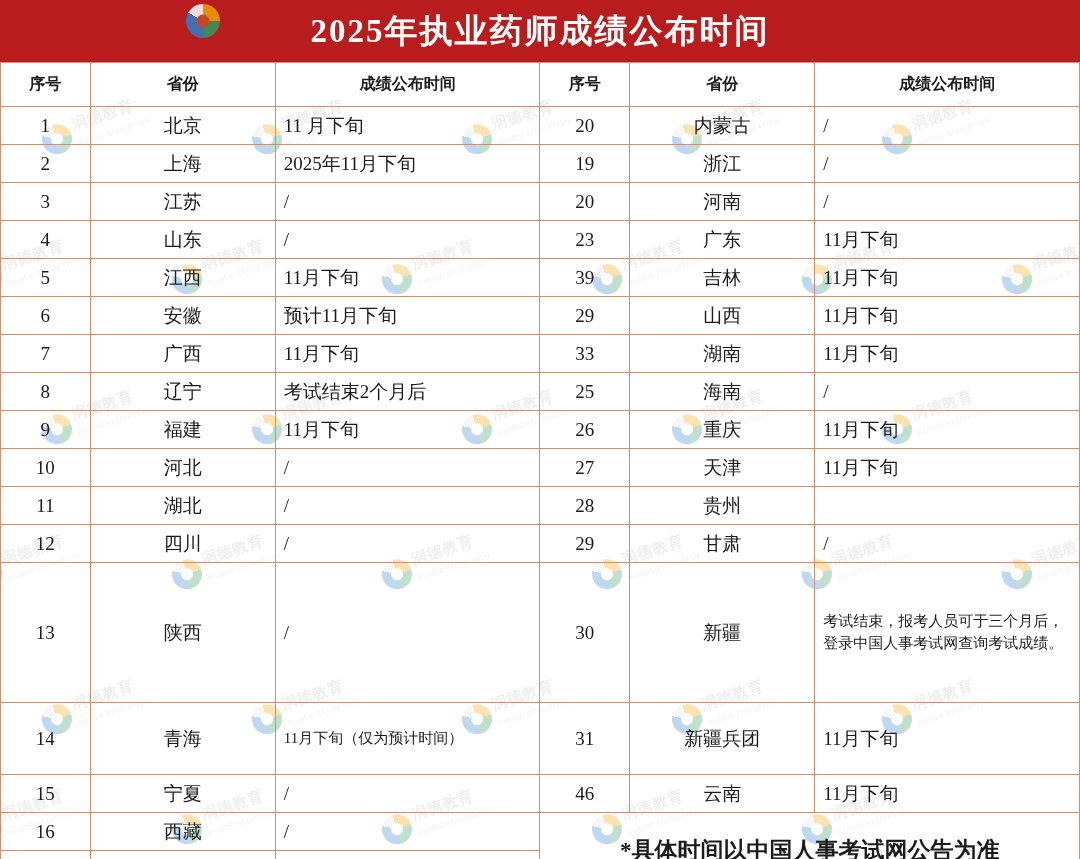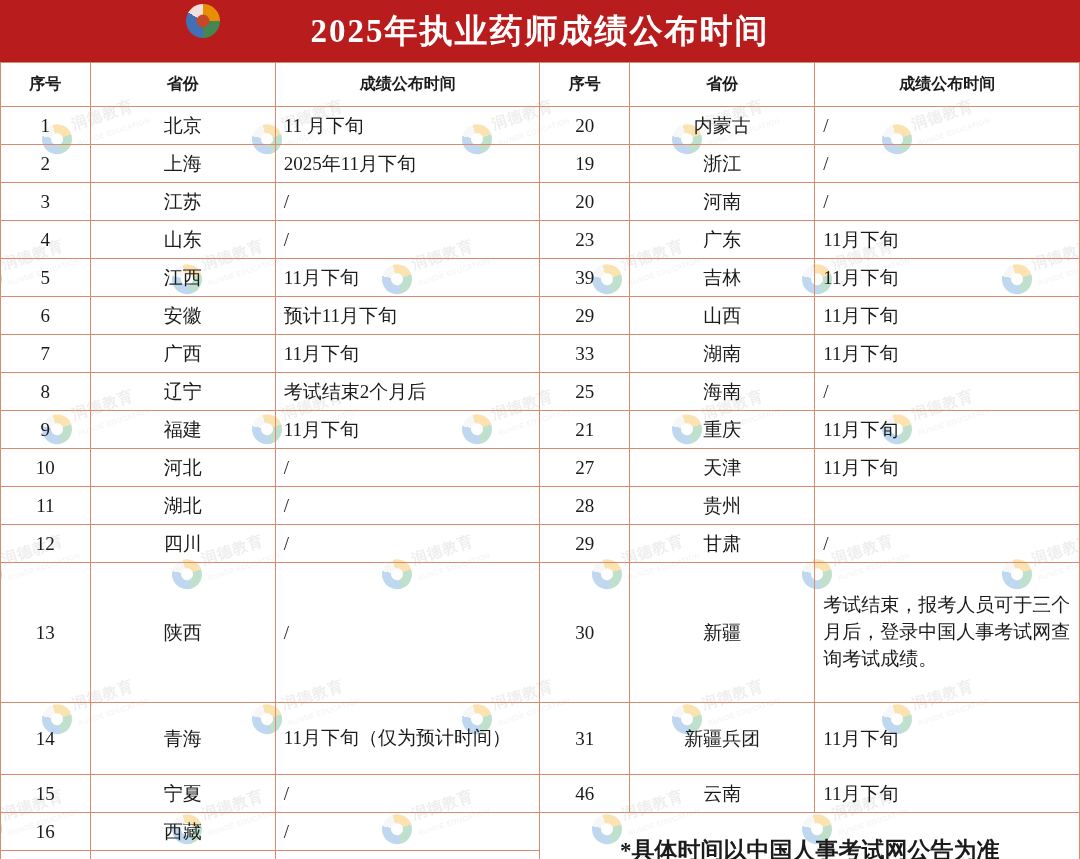--- a/index.html
+++ b/index.html
@@ -139,21 +139,21 @@
     padding: 2px 0;
   }
   td.date {
     text-align: left;
     padding-left: 8px;
   }
   td.multiline {
     text-align: left;
     padding: 6px 8px;
     line-height: 1.42;
-    font-size: 19px;
+    font-size: 15px;
   }
   td.note {
     color: #e8171f;
     font-size: 23px;
     font-weight: 700;
     text-align: center;
     font-family: "Liberation Serif", serif;
   }
   
   col.c-no   { width: 88px; }
@@ -396,21 +396,21 @@
         <td class="date">考试结束2个月后</td>
         <td>25</td>
         <td>海南</td>
         <td class="date">/</td>
       </tr>
 
       <tr>
         <td>9</td>
         <td>福建</td>
         <td class="date">11月下旬</td>
-        <td>21</td>
+        <td>26</td>
         <td>重庆</td>
         <td class="date">11月下旬</td>
       </tr>
 
       <tr>
         <td>10</td>
         <td>河北</td>
         <td class="date">/</td>
         <td>27</td>
         <td>天津</td>

